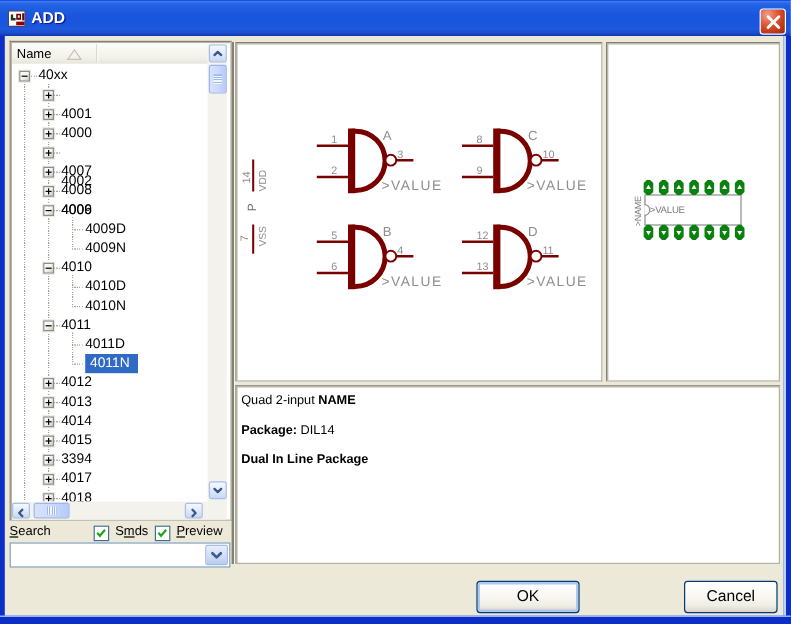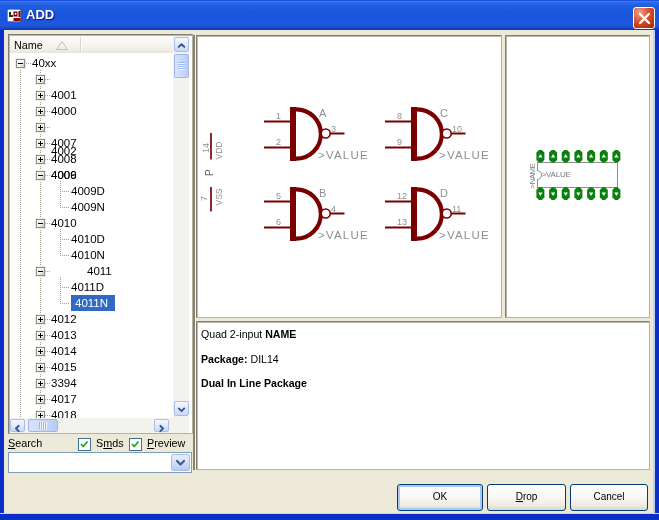--- a/index.html
+++ b/index.html
@@ -43,21 +43,21 @@
   .cb{position:absolute;width:11px;height:11px;background:#fff;border:1px solid #41708F;}
   
   #combo{left:8px;top:452px;width:182px;height:19px;background:#fff;border:1px solid #7F9DB9;}
   #combobtn{position:absolute;right:1px;top:1px;width:17px;height:15px;border:1px solid #A5BCE4;border-radius:2px;
     background:linear-gradient(180deg,#E9EFFB 0%,#D3DFF7 50%,#B8CCF0 100%);}
   
   .desc{position:absolute;left:201px;font-size:10.6px;color:#000;}
   
   .btn{position:absolute;top:484px;height:25px;border:1px solid #003C74;border-radius:3px;
     background:linear-gradient(180deg,#FFFFFF 0%,#F8F7F3 50%,#F0EDE4 78%,#DCD5C8 100%);
-    font-size:10px;color:#000;text-align:center;line-height:23px;}
+    font-size:13px;color:#000;text-align:center;line-height:23px;}
 </style>
 </head>
 <body>
 <div id="win">
 
   <div class="abs sunk" id="treepanel"></div>
   <div class="abs sunk" id="midpanel"></div>
   <div class="abs sunk" id="rightpanel"></div>
   <div class="abs sunk" id="descpanel"></div>
   <div class="abs" style="left:193px;top:35px;width:1.5px;height:435px;background:#85826F;"></div>
@@ -224,21 +224,21 @@
         <span class="h"></span>
       </div>
     <div class="hdots" style="left:35px;top:170px;width:5px;"></div>
     <div class="tlbl" style="left:41px;top:164px;">4010</div>
     <div class="tlbl" style="left:61px;top:180px;">4010D</div>
     <div class="tlbl" style="left:61px;top:196px;">4010N</div>
     <div class="exp" style="left:26px;top:214px;">
         <span class="h"></span>
       </div>
     <div class="hdots" style="left:35px;top:218px;width:5px;"></div>
-    <div class="tlbl" style="left:41px;top:212px;margin-left:36px;">4011</div>
+    <div class="tlbl" style="left:41px;top:212px;">4011</div>
     <div class="tlbl" style="left:61px;top:228px;">4011D</div>
     <div class="tlbl sel" style="left:61px;top:242px;padding:2px 7px 2px 4px;">4011N</div>
     <div class="exp" style="left:26px;top:262px;">
         <span class="h"></span>
         <span class="v"></span>
       </div>
     <div class="hdots" style="left:35px;top:266px;width:5px;"></div>
     <div class="tlbl" style="left:41px;top:260px;">4012</div>
     <div class="exp" style="left:26px;top:278px;">
         <span class="h"></span>
@@ -322,21 +322,20 @@
           <path d="M4 6 L7.5 9.5 L11 6" fill="none" stroke="#3C5B8E" stroke-width="2.2" stroke-linecap="round" stroke-linejoin="round"></path>
         </svg>
       </div>
     </div>
 
   <div class="desc" style="top:328px">Quad 2-input <b>NAME</b></div>
   <div class="desc" style="top:353px"><b>Package:</b> DIL14</div>
   <div class="desc" style="top:377px"><b>Dual In Line Package</b></div>
 
   <div class="btn" style="left:397px;width:84px;box-shadow:inset 0 0 0 2px #AEC8F0;">OK</div>
-  <div class="btn" style="left:487px;width:77px;"><u>D</u>rop</div>
   <div class="btn" style="left:570px;width:76px;">Cancel</div>
 
   <div class="abs" id="title"></div>
   <div class="abs" id="titletext">ADD</div>
   <div class="abs" id="closebtn">
     <svg width="15" height="15" viewBox="0 0 15 15">
         <path d="M3 3 L12 12 M12 3 L3 12" stroke="#fff" stroke-width="2.4" stroke-linecap="round"></path>
       </svg>
   </div>
 

